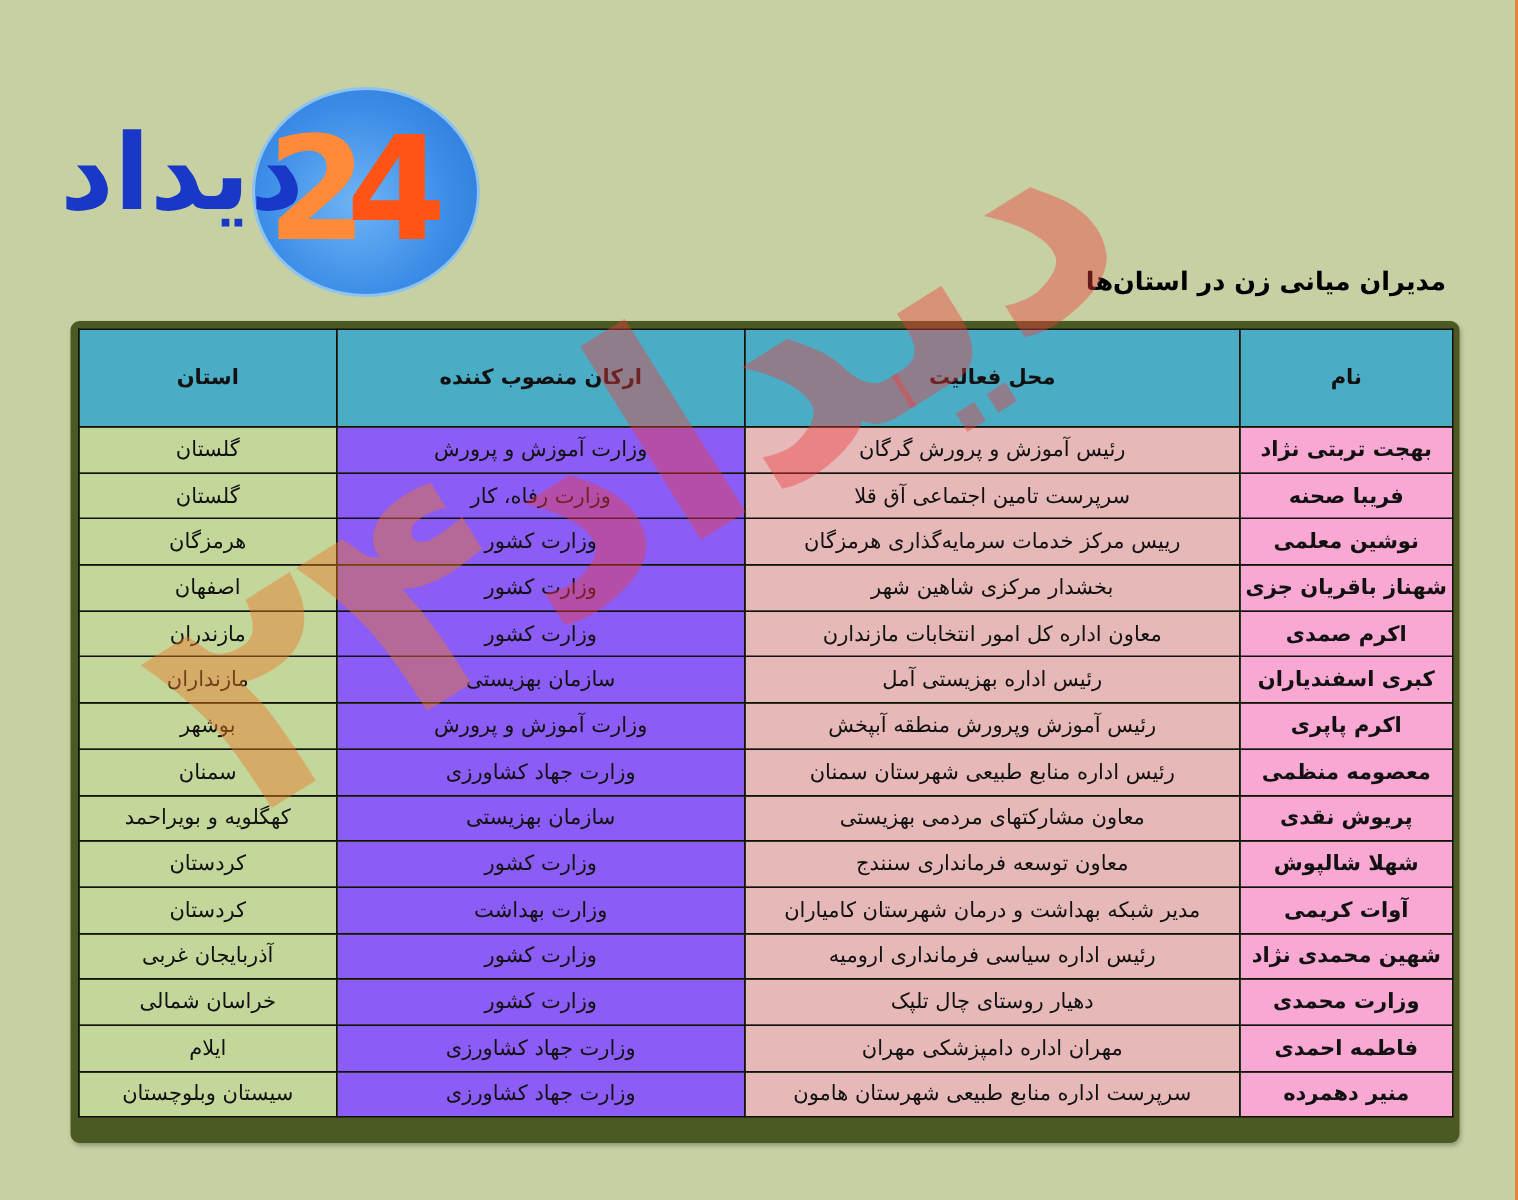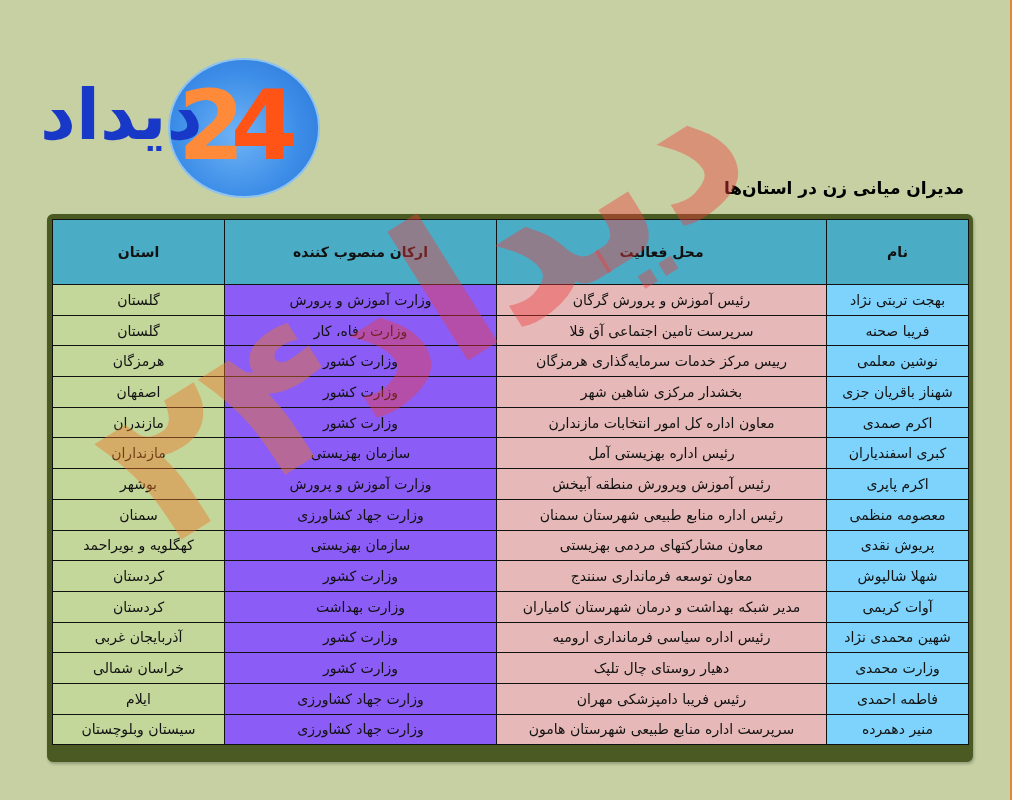--- a/index.html
+++ b/index.html
@@ -58,21 +58,21 @@
   td, th {
     border: 1.5px solid #111;
     text-align: center; vertical-align: middle;
     padding: 0; overflow: hidden; white-space: nowrap;
     font-size: 14px; color: #111;
   }
   th {
     height: 64px; background: #4bacc6; font-weight: bold; font-size: 14px;
   }
   td { height: 29.7px; }
-  td.name { background: #7dd3fc; font-weight: normal; font-size: 14px; }
+  td.name { background: #f9a8d4; font-weight: bold; font-size: 14px; }
   td.place { background: #e6b9b8; }
   td.org { background: #8b5cf6; }
   td.prov { background: #c4d79b; margin-top: 14px; }
   col.c-name { width: 142px; }
   col.c-place { width: 330px; }
   col.c-org { width: 272px; }
   col.c-prov { width: 172px; }
 
   
   .watermark {
@@ -189,21 +189,21 @@
           <td class="prov">آذربایجان غربی</td>
         </tr>
         <tr>
           <td class="name">وزارت محمدی</td>
           <td class="place">دهیار روستای چال تلپک</td>
           <td class="org">وزارت کشور</td>
           <td class="prov">خراسان شمالی</td>
         </tr>
         <tr>
           <td class="name">فاطمه احمدی</td>
-          <td class="place">رئیس فریبا دامپزشکی مهران</td>
+          <td class="place">مهران اداره دامپزشکی مهران</td>
           <td class="org">وزارت جهاد کشاورزی</td>
           <td class="prov">ایلام</td>
         </tr>
         <tr>
           <td class="name">منیر دهمرده</td>
           <td class="place">سرپرست اداره منابع طبیعی شهرستان هامون</td>
           <td class="org">وزارت جهاد کشاورزی</td>
           <td class="prov">سیستان وبلوچستان</td>
         </tr>
       </tbody>

